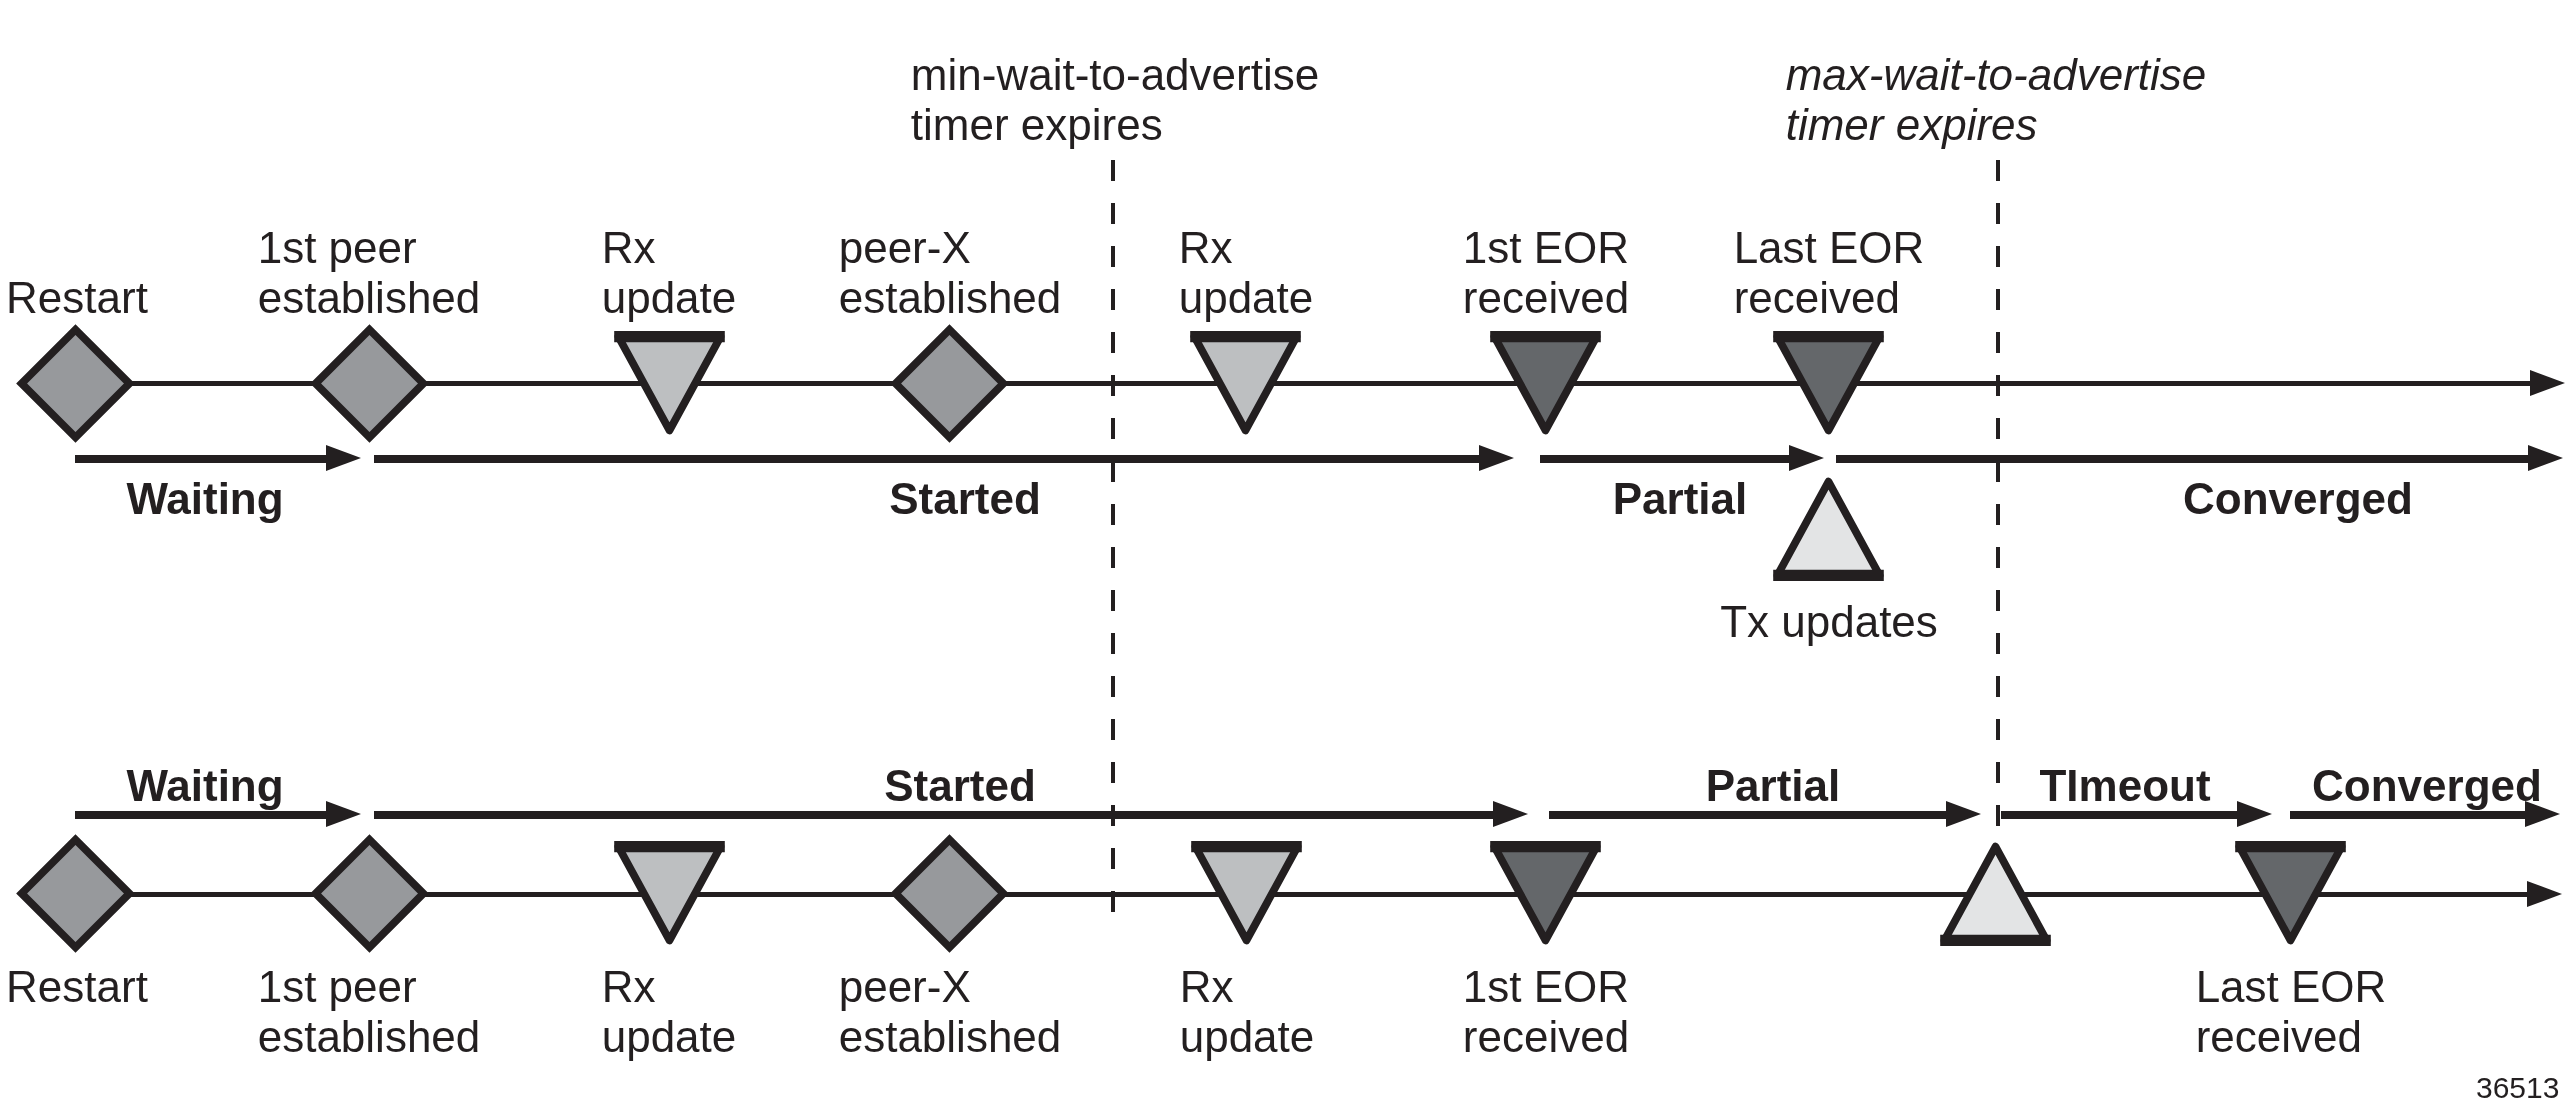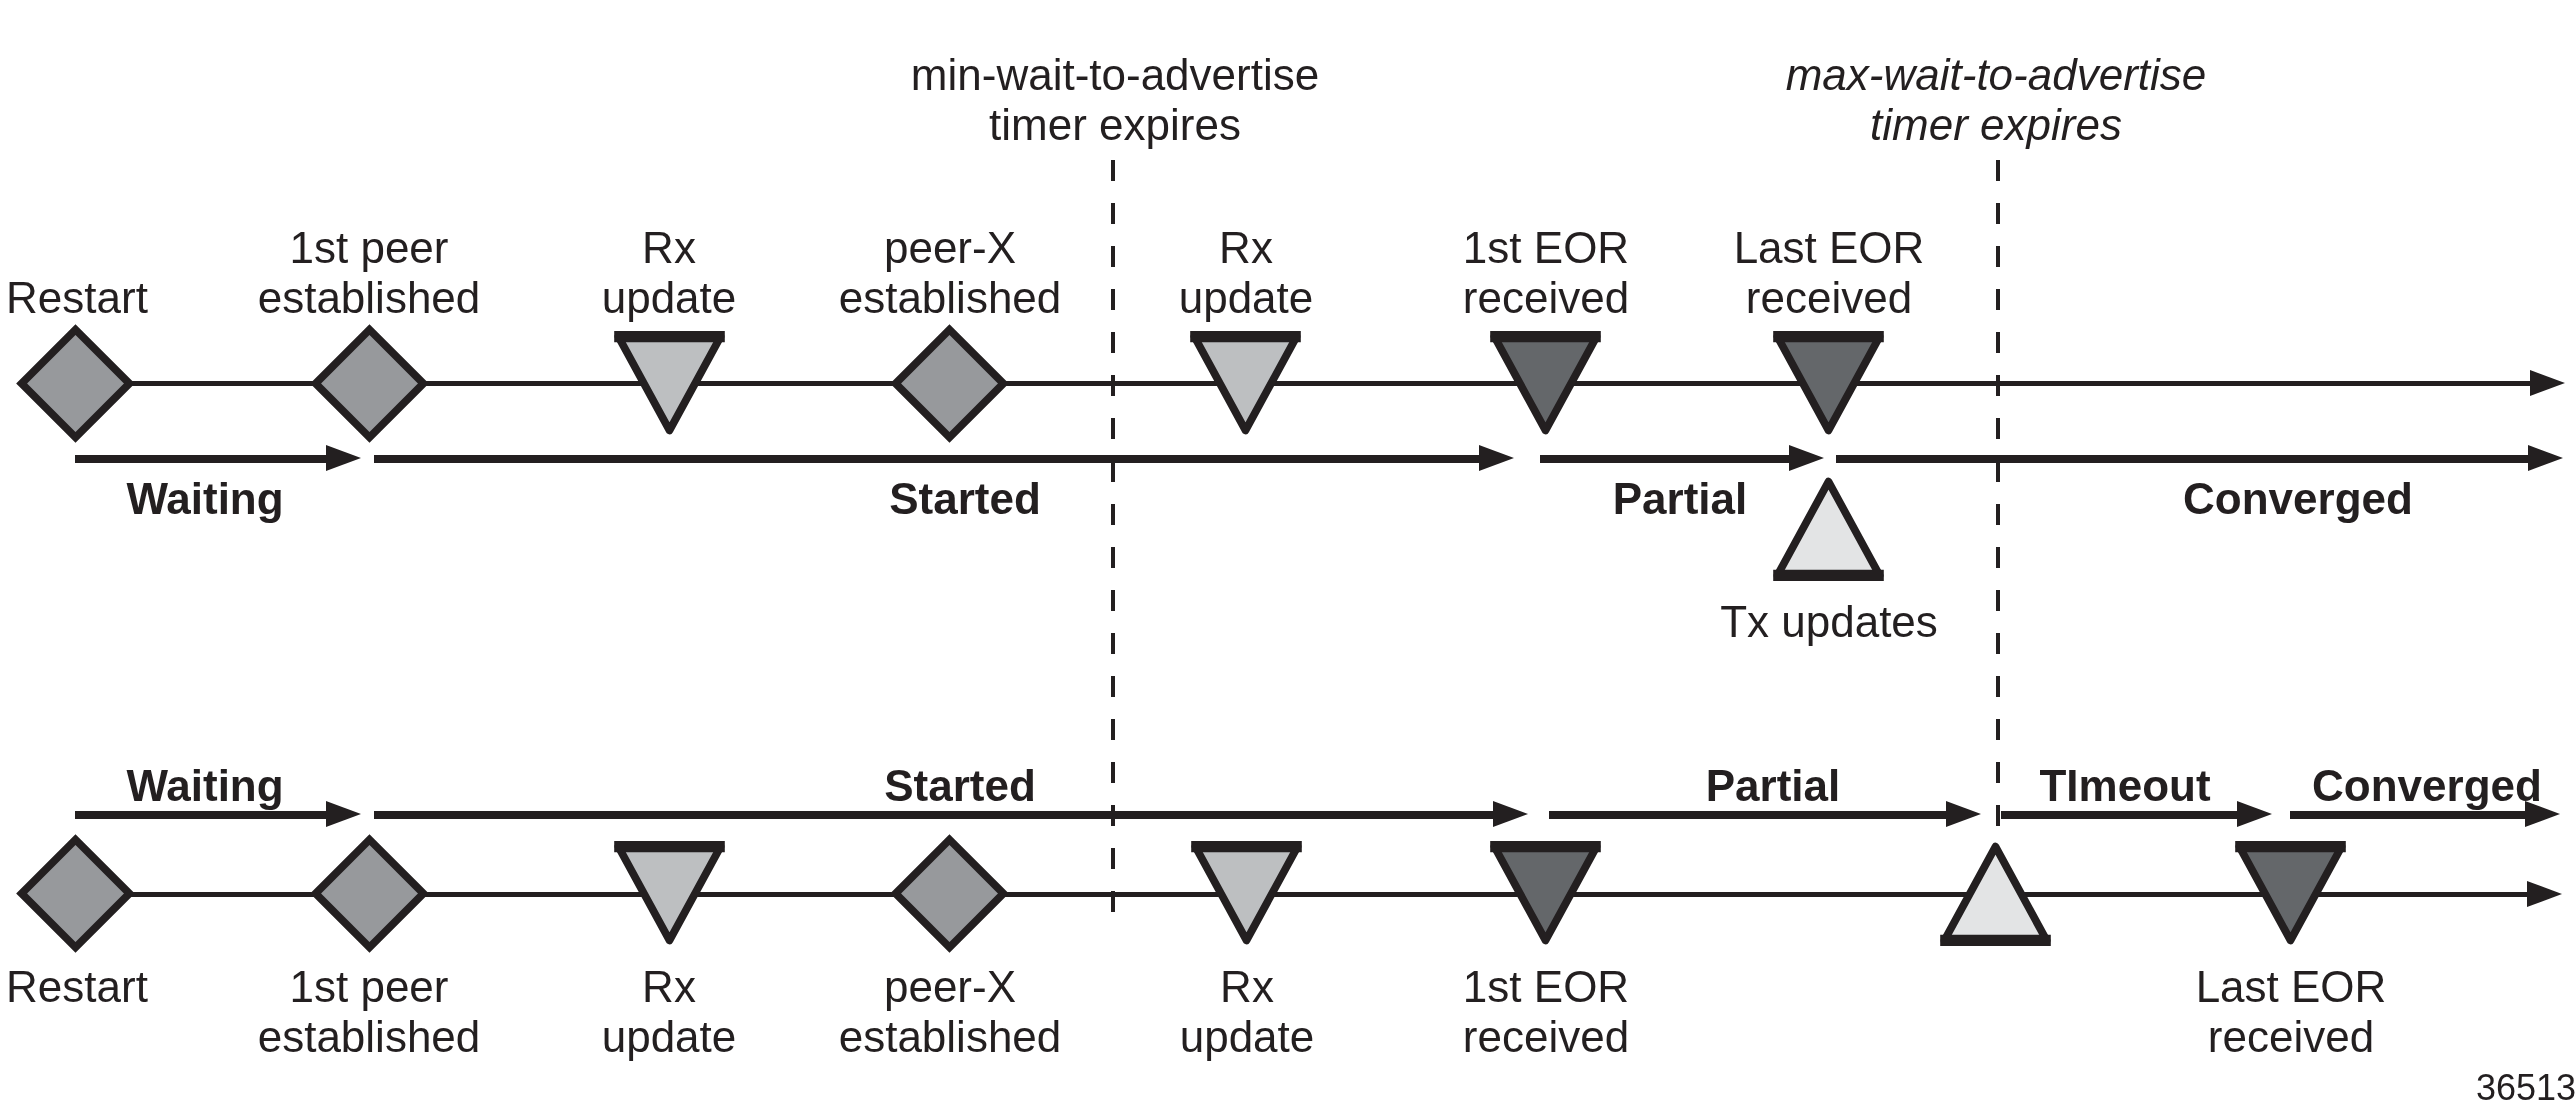--- a/index.html
+++ b/index.html
@@ -3,24 +3,24 @@
 <meta charset="utf-8">
 <style>
   html,body{margin:0;padding:0;background:#ffffff;}
   .canvas{
     position:relative;width:2576px;height:1111px;background:#ffffff;
     font-family:"Liberation Sans",sans-serif;color:#231f20;overflow:hidden;
   }
   
   .lbl{
     position:absolute;transform:translateX(-50%);
-    text-align:center;font-size:44px;line-height:50px;white-space:pre-line;
+    font-size:44px;line-height:50px;white-space:pre-line;
   }
   .bold{font-weight:bold;}
-  .fignum{position:absolute;font-size:36px;line-height:36px;text-align:right;}
+  .fignum{position:absolute;font-size:30px;line-height:36px;text-align:right;}
   
   .dash{
     position:absolute;width:4.2px;z-index:1;
     background:repeating-linear-gradient(to bottom,#231f20 0 21px,transparent 21px 43px);
   }
   
   .seg{position:absolute;height:7.7px;background:#231f20;z-index:2;}
   .seg::after{
     content:"";position:absolute;right:-35px;top:-9.8px;width:0;height:0;
     border-left:35px solid #231f20;border-top:13.3px solid transparent;border-bottom:13.3px solid transparent;

